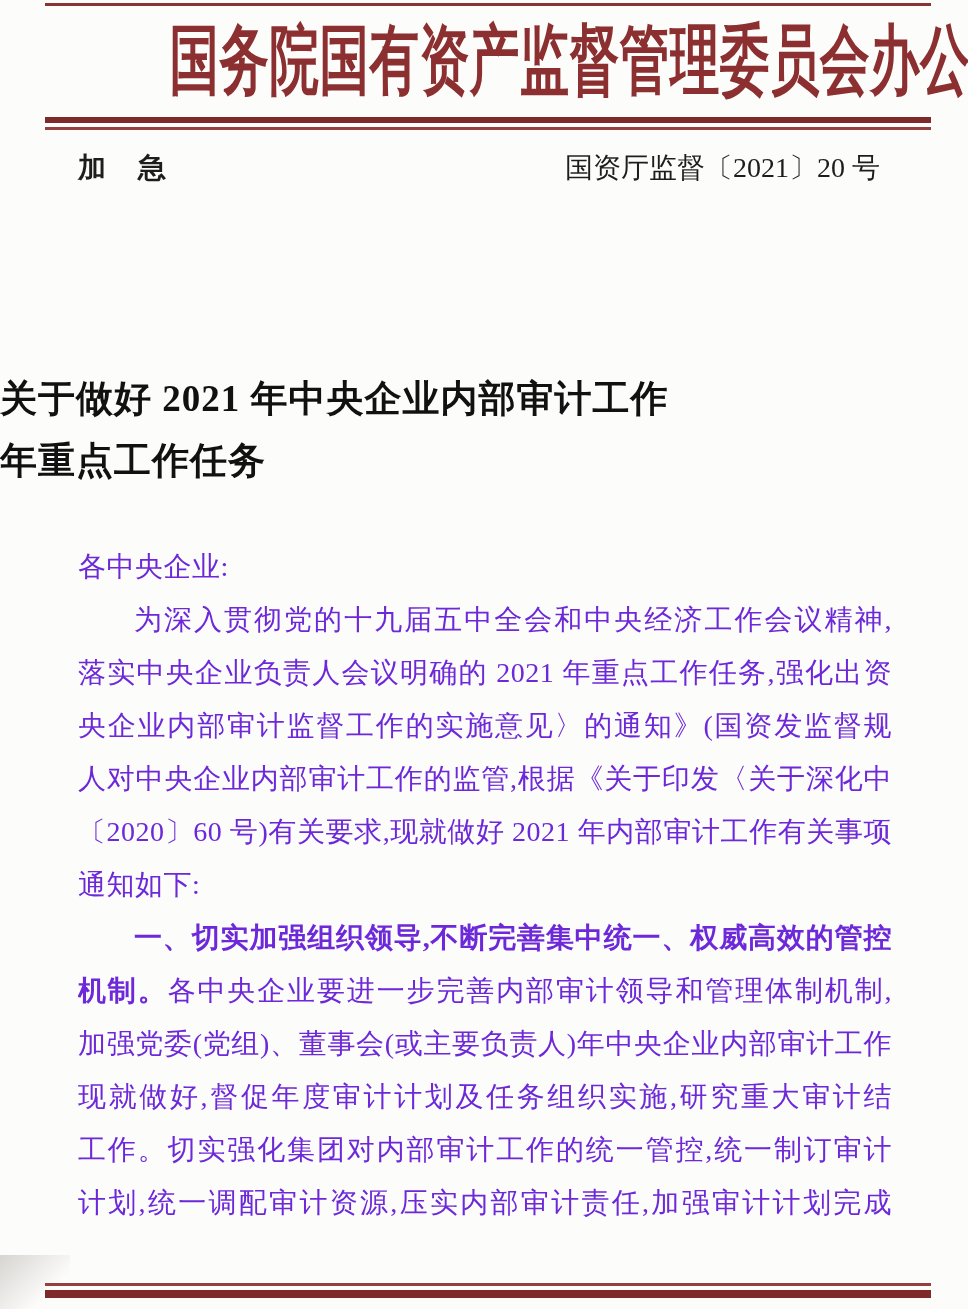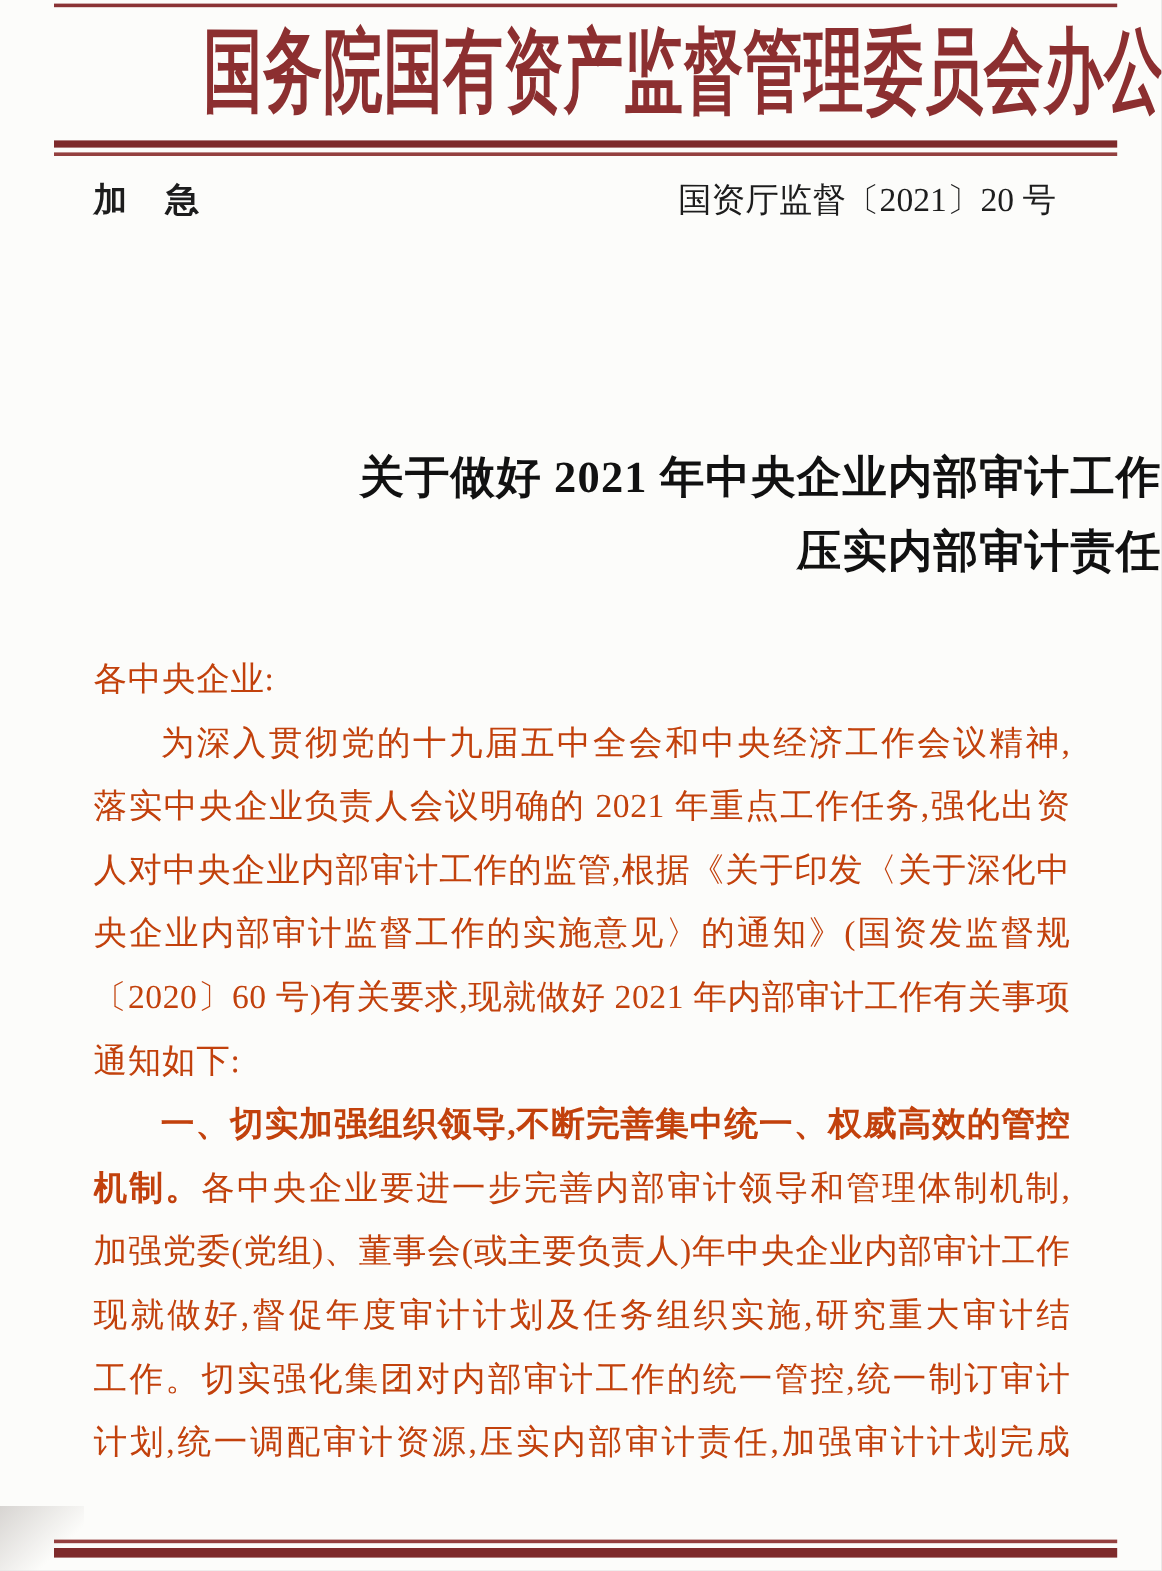--- a/index.html
+++ b/index.html
@@ -30,27 +30,27 @@
   .meta{
     position:absolute;left:78px;top:148px;width:802px;
     display:flex;justify-content:space-between;align-items:flex-start;
     font-size:28px;line-height:40px;color:#1d1d1d;
   }
   .urgency{font-weight:700;letter-spacing:2px;}
   .doc-number{font-weight:400;}
   
   .title{
     position:absolute;left:0;top:368px;width:968px;
-    text-align:right;font-weight:700;font-size:37px;line-height:62px;
+    text-align:left;font-weight:700;font-size:37px;line-height:62px;
     color:#111;letter-spacing:1px;
   }
   
   .body-text{
     position:absolute;left:78px;top:540px;width:814px;
-    font-size:28px;line-height:53px;color:#c2410c;
+    font-size:28px;line-height:53px;color:#6d28d9;
   }
   .line{height:53px;overflow:hidden;letter-spacing:0.5px;}
   .fill{text-align:justify;text-align-last:justify;text-justify:inter-character;}
   .indent{text-indent:2em;}
   .bold{font-weight:700;}
   
   .smudge{
     position:absolute;left:0;top:1255px;width:70px;height:54px;
     background:linear-gradient(135deg, rgba(120,110,105,0.28), rgba(120,110,105,0) 70%);
     pointer-events:none;
@@ -68,29 +68,29 @@
   <div class="rule rule-head-thick"></div>
   <div class="rule rule-head-thin"></div>
 
   <div class="meta">
     <span class="urgency">加　急</span>
     <span class="doc-number">国资厅监督〔2021〕20 号</span>
   </div>
 
   <div class="title">
     <div>关于做好 2021 年中央企业内部审计工作</div>
-    <div>压实内部审计责任</div>
+    <div>年重点工作任务</div>
   </div>
 
   <div class="body-text">
     <div class="line">各中央企业:</div>
     <div class="line indent fill">为深入贯彻党的十九届五中全会和中央经济工作会议精神,</div>
     <div class="line fill">落实中央企业负责人会议明确的 2021 年重点工作任务,强化出资</div>
+    <div class="line fill">央企业内部审计监督工作的实施意见〉的通知》(国资发监督规</div>
     <div class="line fill">人对中央企业内部审计工作的监管,根据《关于印发〈关于深化中</div>
-    <div class="line fill">央企业内部审计监督工作的实施意见〉的通知》(国资发监督规</div>
     <div class="line fill">〔2020〕60 号)有关要求,现就做好 2021 年内部审计工作有关事项</div>
     <div class="line">通知如下:</div>
     <div class="line indent fill bold">一、切实加强组织领导,不断完善集中统一、权威高效的管控</div>
     <div class="line fill"><span class="bold">机制。</span><span>各中央企业要进一步完善内部审计领导和管理体制机制,</span></div>
     <div class="line fill">加强党委(党组)、董事会(或主要负责人)年中央企业内部审计工作</div>
     <div class="line fill">现就做好,督促年度审计计划及任务组织实施,研究重大审计结</div>
     <div class="line fill">工作。切实强化集团对内部审计工作的统一管控,统一制订审计</div>
     <div class="line fill">计划,统一调配审计资源,压实内部审计责任,加强审计计划完成</div>
   </div>
 

